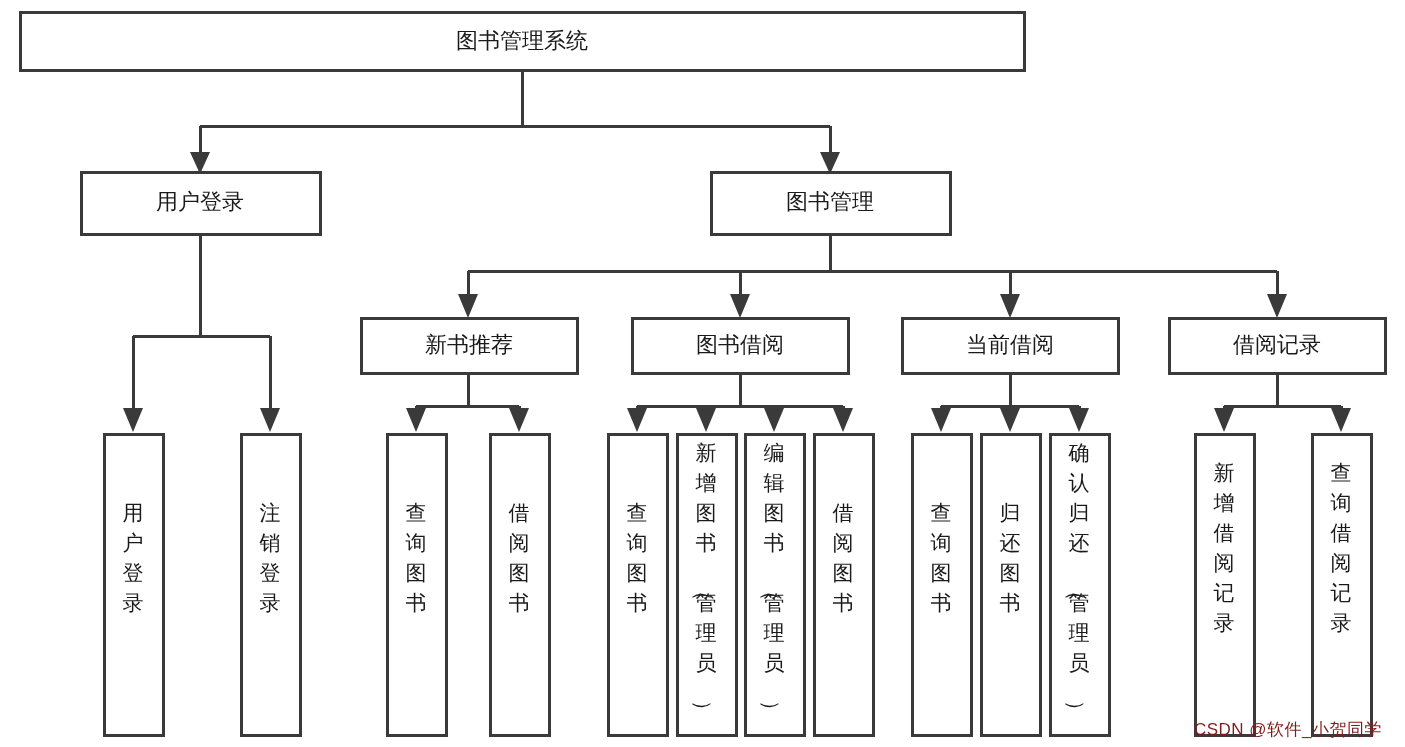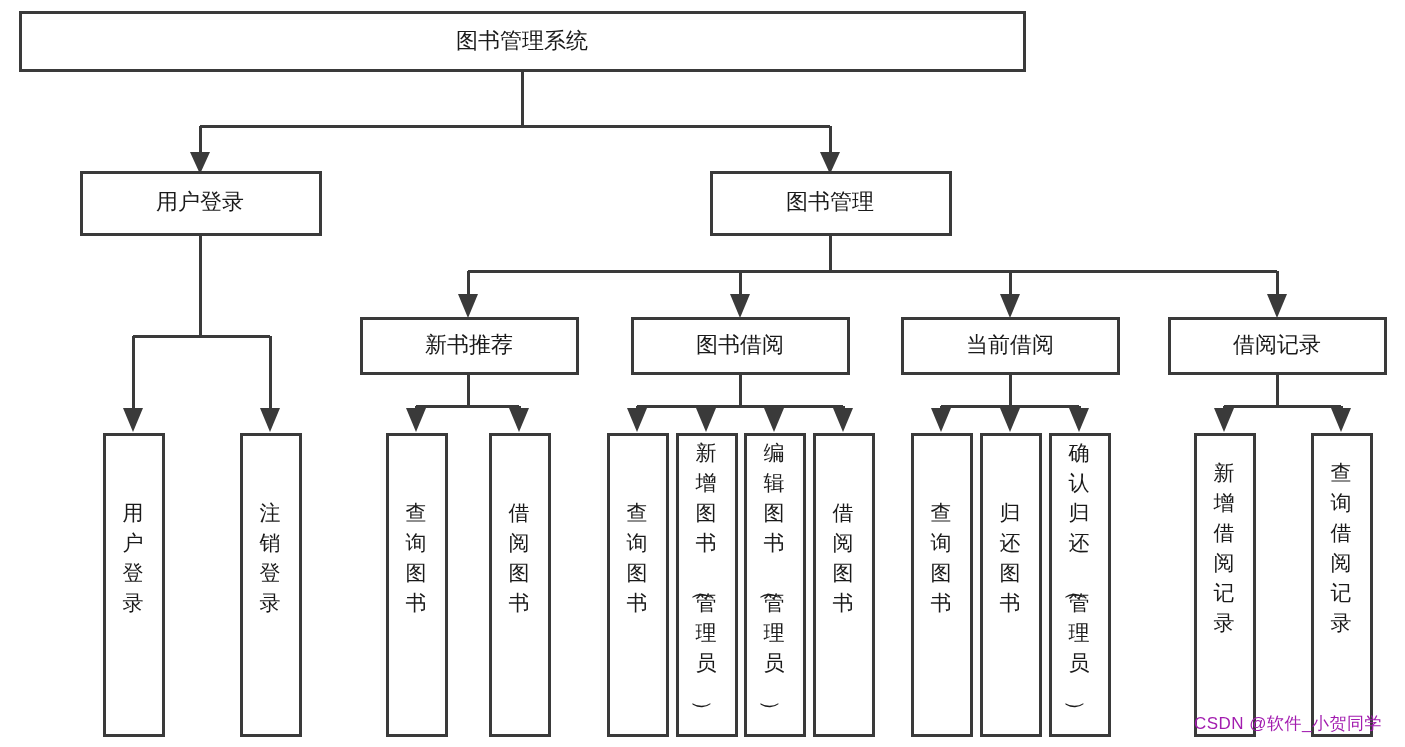--- a/index.html
+++ b/index.html
@@ -53,24 +53,24 @@
   }
   .node-label-v {
     font-family: "Liberation Sans", "DejaVu Sans", sans-serif;
     font-size: 21px;
     fill: #1a1a1a;
     text-anchor: middle;
   }
   .watermark-text {
     position: absolute;
     right: 8px;
-    bottom: 12px;
+    bottom: 6px;
     font-family: "Liberation Sans", "DejaVu Sans", sans-serif;
     font-size: 17px;
-    color: #a21caf;
+    color: #7f1d1d;
     white-space: nowrap;
     letter-spacing: 0.5px;
     user-select: none;
   }
 </style>
 </head>
 <body>
 
 <div id="diagram-root">
 

